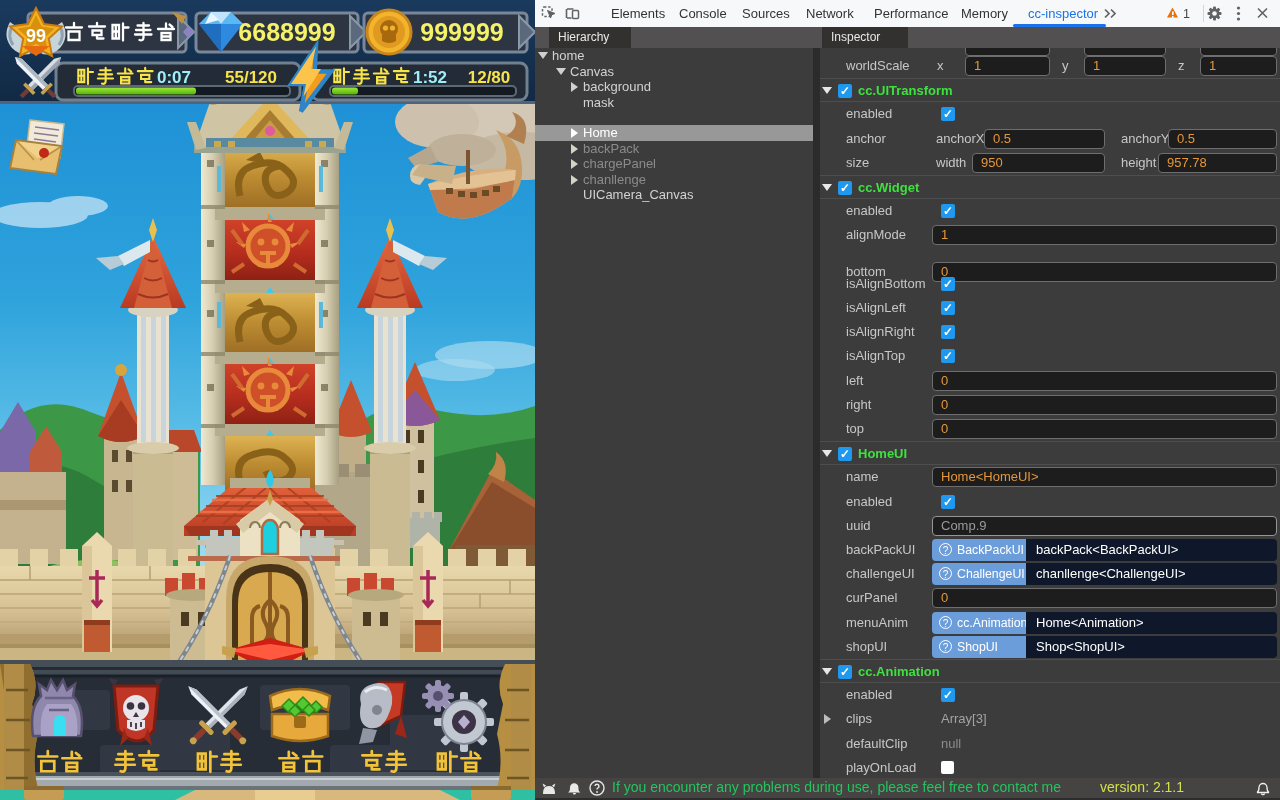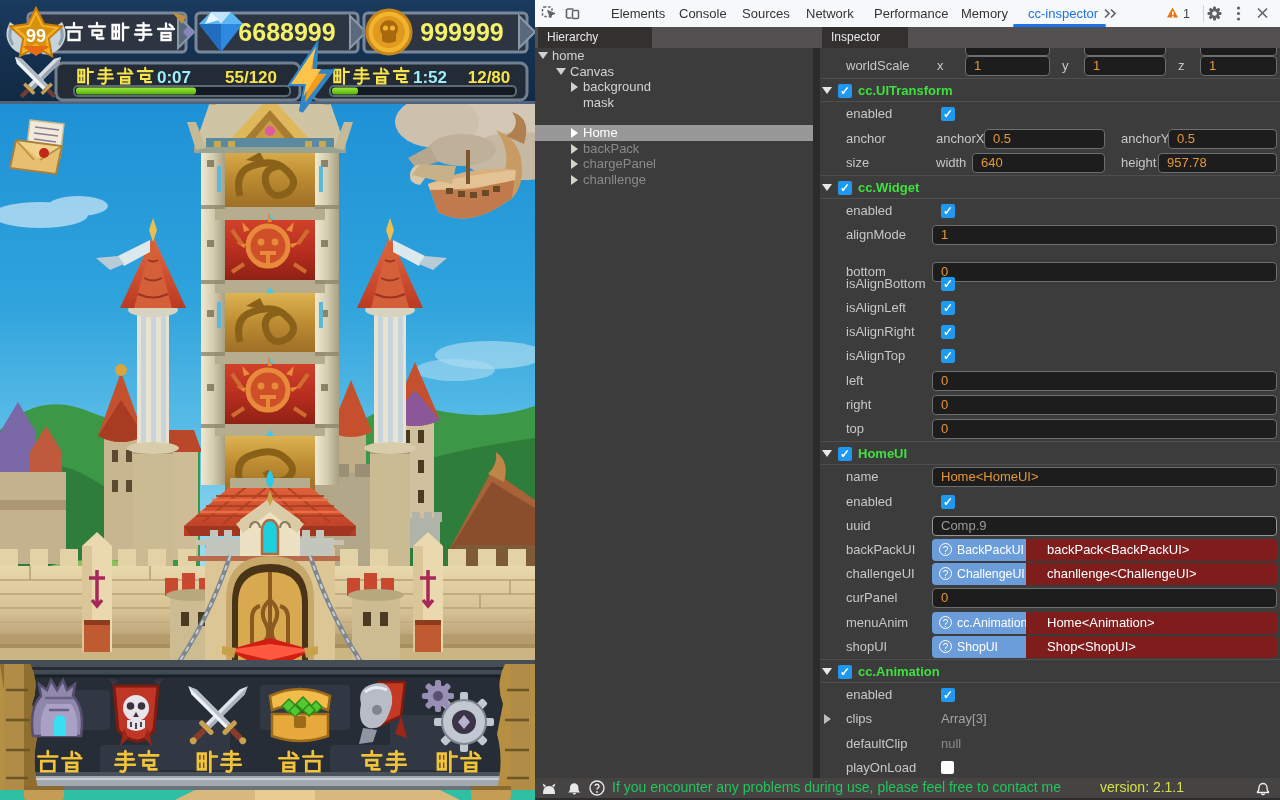--- a/index.html
+++ b/index.html
@@ -27,22 +27,22 @@
   .ilabel { position:absolute; left:26px; top:4px; height:16px; line-height:16px; }
   .ibox { position:absolute; background:#1d1d1d; border:1px solid #6e6e6e; border-radius:4px;
       height:20px; top:2px; font-size:13px; color:#e5973a; line-height:18px; padding-left:8px; }
   .cbx { position:absolute; width:14px; height:14px; top:5px; background:#1f98f0; border-radius:2px;
       color:#fff; font-size:12px; font-weight:bold; text-align:center; line-height:14px; }
   .cbxe { position:absolute; width:13px; height:13px; top:5px; background:#fdfdfd; border-radius:2px; }
   .shead { position:absolute; height:24px; width:460px; border-top:1px solid #4e4e4e; border-bottom:1px solid #4e4e4e; }
   .sname { position:absolute; left:38px; top:4px; font-size:13px; font-weight:bold; color:#3fe03f; }
   .pillb { position:absolute; height:22px; top:1px; background:#6c9ddb; border-radius:4px 0 0 4px;
       color:#fff; font-size:12.3px; line-height:22px; }
-  .pillo { position:absolute; height:22px; top:1px; background:#7f1d1d; border-radius:0 4px 4px 0;
-      color:#fff; font-size:13px; line-height:22px; padding-left:21px; }
+  .pillo { position:absolute; height:22px; top:1px; background:#0f172a; border-radius:0 4px 4px 0;
+      color:#fff; font-size:13px; line-height:22px; padding-left:10px; }
   .flab { position:absolute; top:4px; font-size:13px; color:#c7c7c7; }
 </style>
 </head>
 <body>
 <div id="game">
 <svg width="535" height="800" viewBox="0 0 535 800" style="position:absolute;left:0;top:0">
 <defs>
   <linearGradient id="sky" x1="0" y1="0" x2="0" y2="1">
     <stop offset="0" stop-color="#1e90d6"></stop>
           <stop offset="0.29" stop-color="#2fa3dc"></stop>
@@ -785,21 +785,21 @@
     <div class="tbtab" style="left:76px;">Elements</div>
     <div class="tbtab" style="left:144px;">Console</div>
     <div class="tbtab" style="left:207px;">Sources</div>
     <div class="tbtab" style="left:271px;">Network</div>
     <div class="tbtab" style="left:339px;">Performance</div>
     <div class="tbtab" style="left:426px;">Memory</div>
     <div class="tbtab" style="left:493px; color:#1a73e8;">cc-inspector</div>
     <div style="position:absolute; left:478px; top:24px; width:93px; height:3px; background:#1a73e8; border-radius:2px;"></div>
   </div>
   <div id="tabstrip">
-    <div class="ptab" style="left:3px; width:114px;">Hierarchy</div>
+    <div class="ptab" style="left:14px; width:82px;">Hierarchy</div>
     <div class="ptab" style="left:287px; width:86px;">Inspector</div>
   </div>
   <div id="hier">
     <div class="trow" style="top:0px;">
         <i class="arr arrd" style="left:3px;top:4px;"></i>
         <span style="position:absolute;left:17px;">home</span>
       </div>
     <div class="trow" style="top:16px;">
         <i class="arr arrd" style="left:21px;top:4px;"></i>
         <span style="position:absolute;left:35px;">Canvas</span>
@@ -819,20 +819,23 @@
         <i class="arr arrrdim" style="left:36px;top:3px;"></i>
         <span style="position:absolute;left:48px;">backPack</span>
       </div>
     <div class="trow dim" style="top:108px;">
         <i class="arr arrrdim" style="left:36px;top:3px;"></i>
         <span style="position:absolute;left:48px;">chargePanel</span>
       </div>
     <div class="trow dim" style="top:124px;">
         <i class="arr arrrdim" style="left:36px;top:3px;"></i>
         <span style="position:absolute;left:48px;">chanllenge</span>
+      </div>
+    <div class="trow" style="top:139px;">
+        <span style="position:absolute;left:48px;">UICamera_Canvas</span>
       </div>
   </div>
   <div id="divider"></div>
   <div id="insp">
     <div class="irow" style="top:-14px;">
       <div class="ibox" style="left:145px; width:85px;"></div>
       <div class="ibox" style="left:264px; width:82px;"></div>
       <div class="ibox" style="left:380px; width:77px;"></div>
     </div>
     <div class="irow" style="top:6px;">
@@ -856,21 +859,21 @@
     <div class="irow" style="top:79px;">
       <span class="ilabel">anchor</span>
       <span class="flab" style="left:116px;">anchorX</span>
         <div class="ibox" style="left:164px; width:121px;">0.5</div>
       <span class="flab" style="left:301px;">anchorY</span>
         <div class="ibox" style="left:348px; width:109px;">0.5</div>
     </div>
     <div class="irow" style="top:103px;">
       <span class="ilabel">size</span>
       <span class="flab" style="left:116px;">width</span>
-        <div class="ibox" style="left:152px; width:133px;">640</div>
+        <div class="ibox" style="left:152px; width:133px;">950</div>
       <span class="flab" style="left:301px;">height</span>
         <div class="ibox" style="left:338px; width:119px;">957.78</div>
     </div>
     <div class="shead" style="top:127px;">
         <i class="arr arrd" style="left:2px;top:8px; border-top-color:#e8e8e8;"></i>
         <span class="cbx" style="left:18px;">✓</span>
         <span class="sname">cc.Widget</span>
       </div>
     <div class="irow" style="top:151px;">
         <span class="ilabel">enabled</span>

